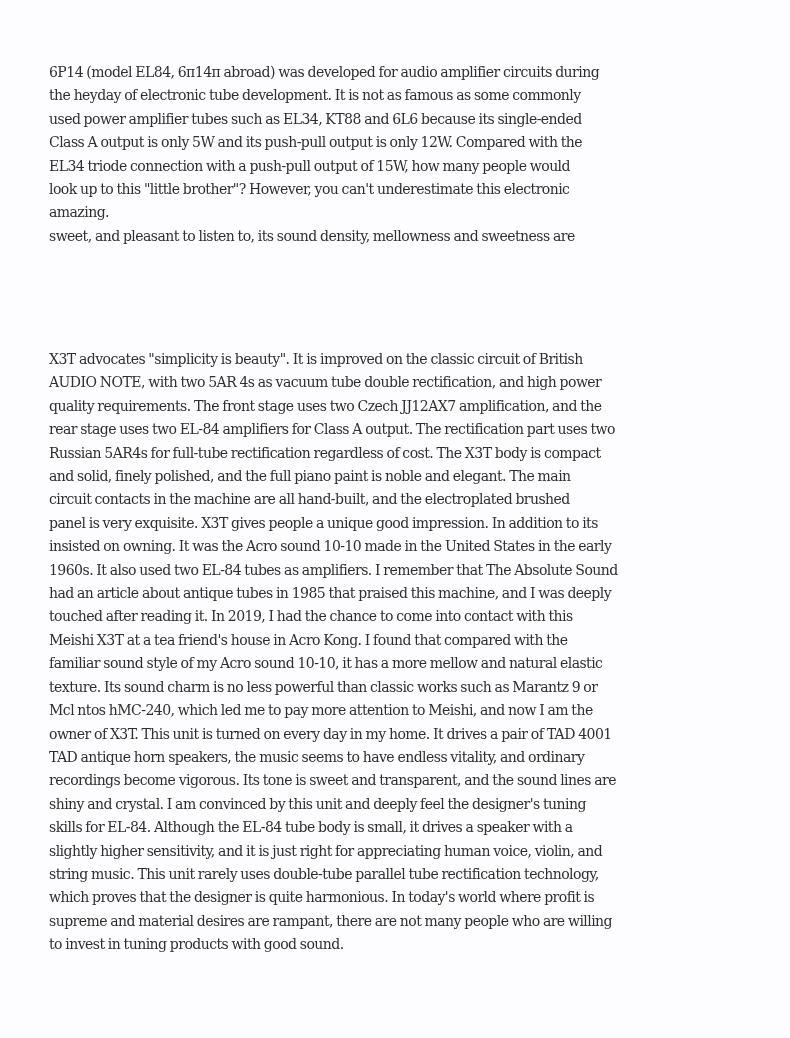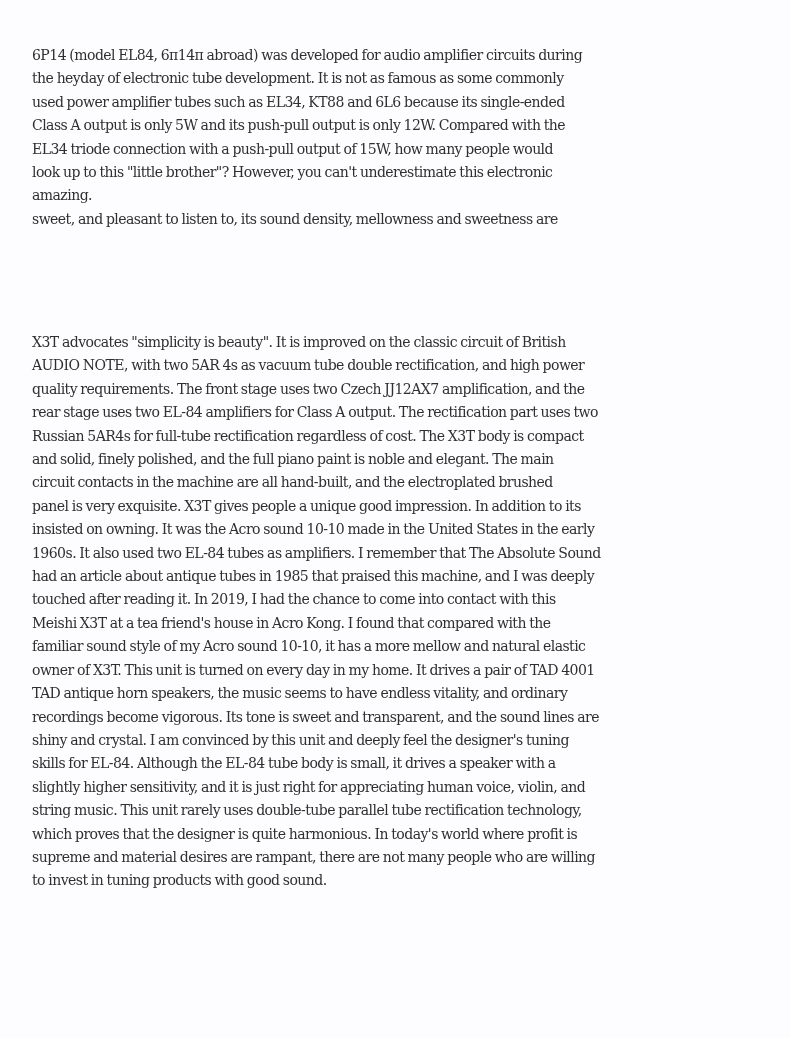--- a/index.html
+++ b/index.html
@@ -5,21 +5,21 @@
   html, body { margin: 0; padding: 0; }
   body {
     width: 790px; height: 1038px; overflow: hidden;
     background: #fdfcfe;
     font-family: "DejaVu Serif", serif;
     color: #2f2f2f;
   }
   .doc { position: relative; width: 790px; height: 1038px; }
   .para {
     position: absolute; left: 32px; width: 740px;
-    margin: 0;
+    margin: 17px;
     font-size: 15.6px;
     line-height: 23.4px;
     letter-spacing: -0.55px;
     word-spacing: -0.6px;
     font-stretch: condensed;
   }
   .line { display: block; white-space: nowrap; }
   #p1 { top: 44px; }
   #p2 { top: 331px; }
 </style>
@@ -46,20 +46,22 @@
     <span class="line">Russian 5AR4s for full-tube rectification regardless of cost. The X3T body is compact</span>
     <span class="line">and solid, finely polished, and the full piano paint is noble and elegant. The main</span>
     <span class="line">circuit contacts in the machine are all hand-built, and the electroplated brushed</span>
     <span class="line">panel is very exquisite. X3T gives people a unique good impression. In addition to its</span>
     <span class="line">insisted on owning. It was the Acro sound 10-10 made in the United States in the early</span>
     <span class="line">1960s. It also used two EL-84 tubes as amplifiers. I remember that The Absolute Sound</span>
     <span class="line">had an article about antique tubes in 1985 that praised this machine, and I was deeply</span>
     <span class="line">touched after reading it. In 2019, I had the chance to come into contact with this</span>
     <span class="line">Meishi X3T at a tea friend's house in Acro Kong. I found that compared with the</span>
     <span class="line">familiar sound style of my Acro sound 10-10, it has a more mellow and natural elastic</span>
+    <span class="line">texture. Its sound charm is no less powerful than classic works such as Marantz 9 or</span>
+    <span class="line">Mcl ntos hMC-240, which led me to pay more attention to Meishi, and now I am the</span>
     <span class="line">owner of X3T. This unit is turned on every day in my home. It drives a pair of TAD 4001</span>
     <span class="line">TAD antique horn speakers, the music seems to have endless vitality, and ordinary</span>
     <span class="line">recordings become vigorous. Its tone is sweet and transparent, and the sound lines are</span>
     <span class="line">shiny and crystal. I am convinced by this unit and deeply feel the designer's tuning</span>
     <span class="line">skills for EL-84. Although the EL-84 tube body is small, it drives a speaker with a</span>
     <span class="line">slightly higher sensitivity, and it is just right for appreciating human voice, violin, and</span>
     <span class="line">string music. This unit rarely uses double-tube parallel tube rectification technology,</span>
     <span class="line">which proves that the designer is quite harmonious. In today's world where profit is</span>
     <span class="line">supreme and material desires are rampant, there are not many people who are willing</span>
     <span class="line">to invest in tuning products with good sound.</span>

